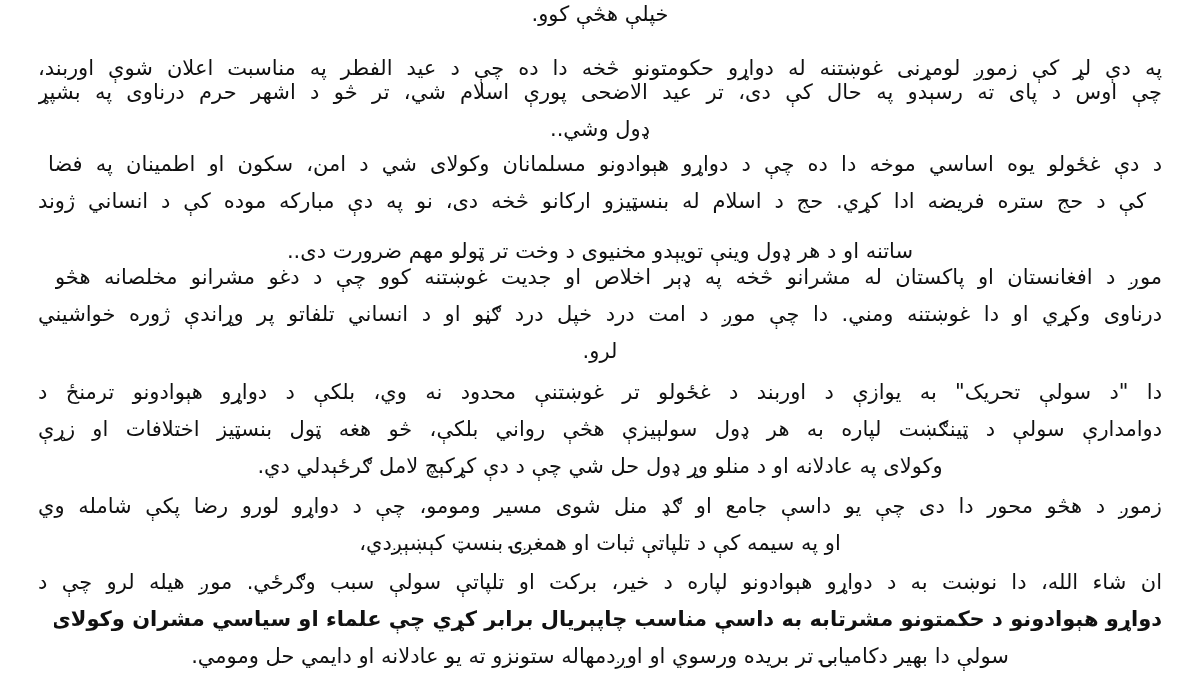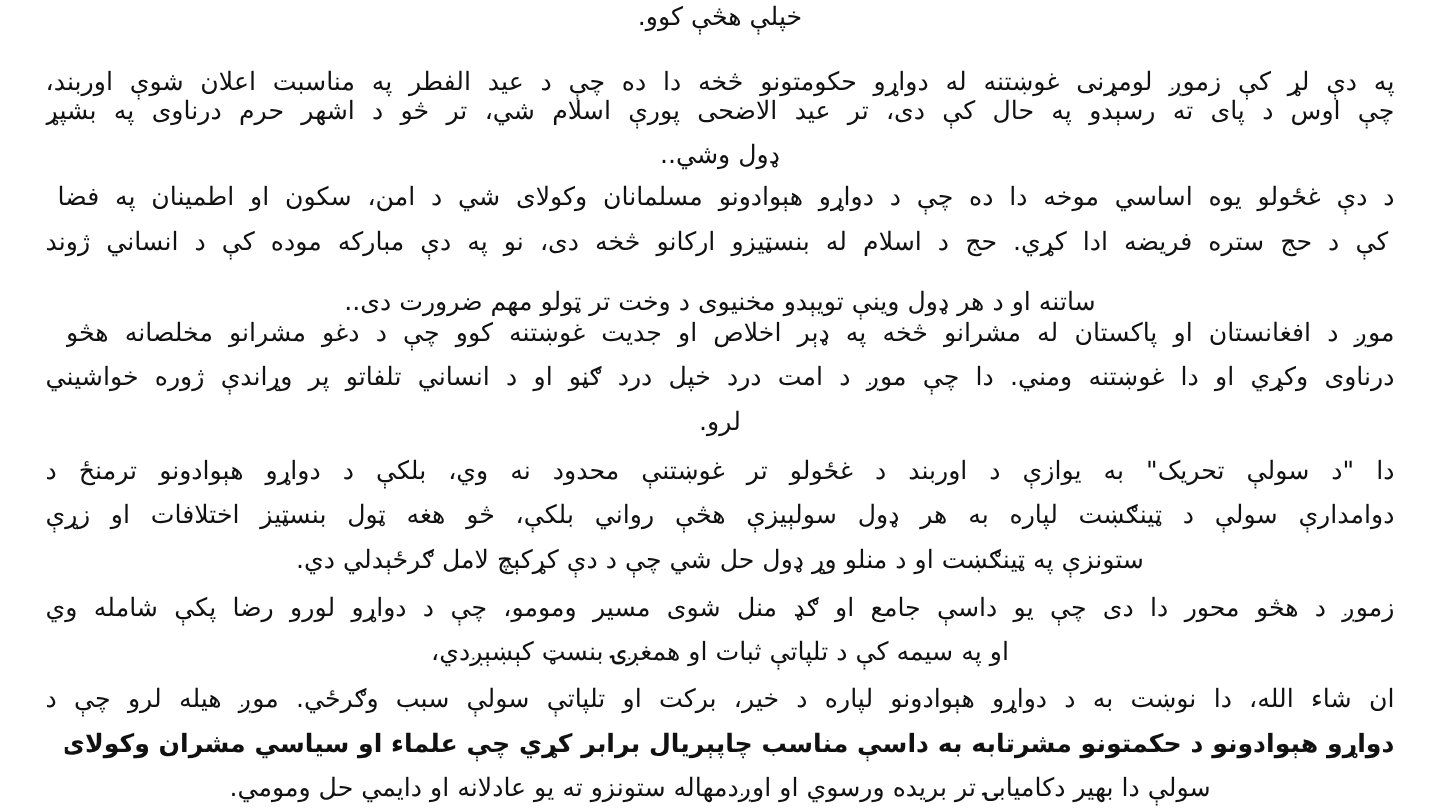--- a/index.html
+++ b/index.html
@@ -39,26 +39,26 @@
 </style>
 </head>
 <body>
 
 <div class="doc">
   <div class="line center" style="position: absolute; left: 0px; right: 0px; top: -2px;">خپلې هڅې کوو.</div>
   <div class="line" style="position: absolute; left: 0px; right: 0px; top: 52px;">په دې لړ کې زموږ لومړنی غوښتنه له دواړو حکومتونو څخه دا ده چې د عید الفطر په مناسبت اعلان شوې اوربند،</div>
   <div class="line" style="position: absolute; left: 0px; right: 0px; top: 76px;">چې اوس د پای ته رسېدو په حال کې دی، تر عید الاضحی پورې اسلام شي، تر څو د اشهر حرم درناوی په بشپړ</div>
   <div class="line center" style="position: absolute; left: 0px; right: 0px; top: 113px;">ډول وشي..</div>
   <div class="line" style="position: absolute; left: 10px; right: 0px; top: 148px;">د دې غځولو یوه اساسي موخه دا ده چې د دواړو هېوادونو مسلمانان وکولای شي د امن، سکون او اطمینان په فضا</div>
-  <div class="line" style="position: absolute; left: 0px; right: 5px; top: 185px;">کې د حج ستره فریضه ادا کړي. حج د اسلام له بنسټیزو ارکانو څخه دی، نو په دې مبارکه موده کې د انساني ژوند</div>
+  <div class="line" style="position: absolute; left: 0px; right: 16px; top: 185px;">کې د حج ستره فریضه ادا کړي. حج د اسلام له بنسټیزو ارکانو څخه دی، نو په دې مبارکه موده کې د انساني ژوند</div>
   <div class="line center" style="position: absolute; left: 0px; right: 0px; top: 222px; margin-top: 13px;">ساتنه او د هر ډول وینې تویېدو مخنیوی د وخت تر ټولو مهم ضرورت دی..</div>
   <div class="line" style="position: absolute; left: 17px; right: 0px; top: 261px;">موږ د افغانستان او پاکستان له مشرانو څخه په ډېر اخلاص او جدیت غوښتنه کوو چې د دغو مشرانو مخلصانه هڅو</div>
   <div class="line" style="position: absolute; left: 0px; right: 0px; top: 298px;">درناوی وکړي او دا غوښتنه ومني. دا چې موږ د امت درد خپل درد ګڼو او د انساني تلفاتو پر وړاندې ژوره خواشیني</div>
   <div class="line center" style="position: absolute; left: 0px; right: 0px; top: 335px;">لرو.</div>
   <div class="line" style="position: absolute; left: 0px; right: 0px; top: 376px;">دا "د سولې تحریک" به یوازې د اوربند د غځولو تر غوښتنې محدود نه وي، بلکې د دواړو هېوادونو ترمنځ د</div>
   <div class="line" style="position: absolute; left: 0px; right: 0px; top: 413px;">دوامدارې سولې د ټینګښت لپاره به هر ډول سولېیزې هڅې رواني بلکې، څو هغه ټول بنسټیز اختلافات او زړې</div>
-  <div class="line center" style="position: absolute; left: 0px; right: 0px; top: 450px;">ستونزې په ټینګښت او د منلو وړ ډول حل شي چې د دې کړکېچ لامل ګرځېدلي دي.</div>
+  <div class="line center" style="position: absolute; left: 0px; right: 0px; top: 450px;">وکولای په عادلانه او د منلو وړ ډول حل شي چې د دې کړکېچ لامل ګرځېدلي دي.</div>
   <div class="line" style="position: absolute; left: 0px; right: 0px; top: 490px;">زموږ د هڅو محور دا دی چې یو داسې جامع او ګډ منل شوی مسیر ومومو، چې د دواړو لورو رضا پکې شامله وي</div>
   <div class="line center" style="position: absolute; left: 0px; right: 0px; top: 527px;">او په سیمه کې د تلپاتې ثبات او همغږۍ بنسټ کېښېږدي،</div>
   <div class="line" style="position: absolute; left: 0px; right: 0px; top: 566px;">ان شاء الله، دا نوښت به د دواړو هېوادونو لپاره د خیر، برکت او تلپاتې سولې سبب وګرځي. موږ هیله لرو چې د</div>
   <div class="line" style="position: absolute; left: 16px; right: 0px; top: 603px; font-weight: bold;">دواړو هېوادونو د حکمتونو مشرتابه به داسې مناسب چاپېریال برابر کړي چې علماء او سیاسي مشران وکولای شي د</div>
   <div class="line center" style="position: absolute; left: 0px; right: 0px; top: 640px;">سولې دا بهیر دکامیابۍ تر بریده ورسوي او اوږدمهاله ستونزو ته یو عادلانه او دایمي حل ومومي.</div>
 </div>
 
 </body></html>

